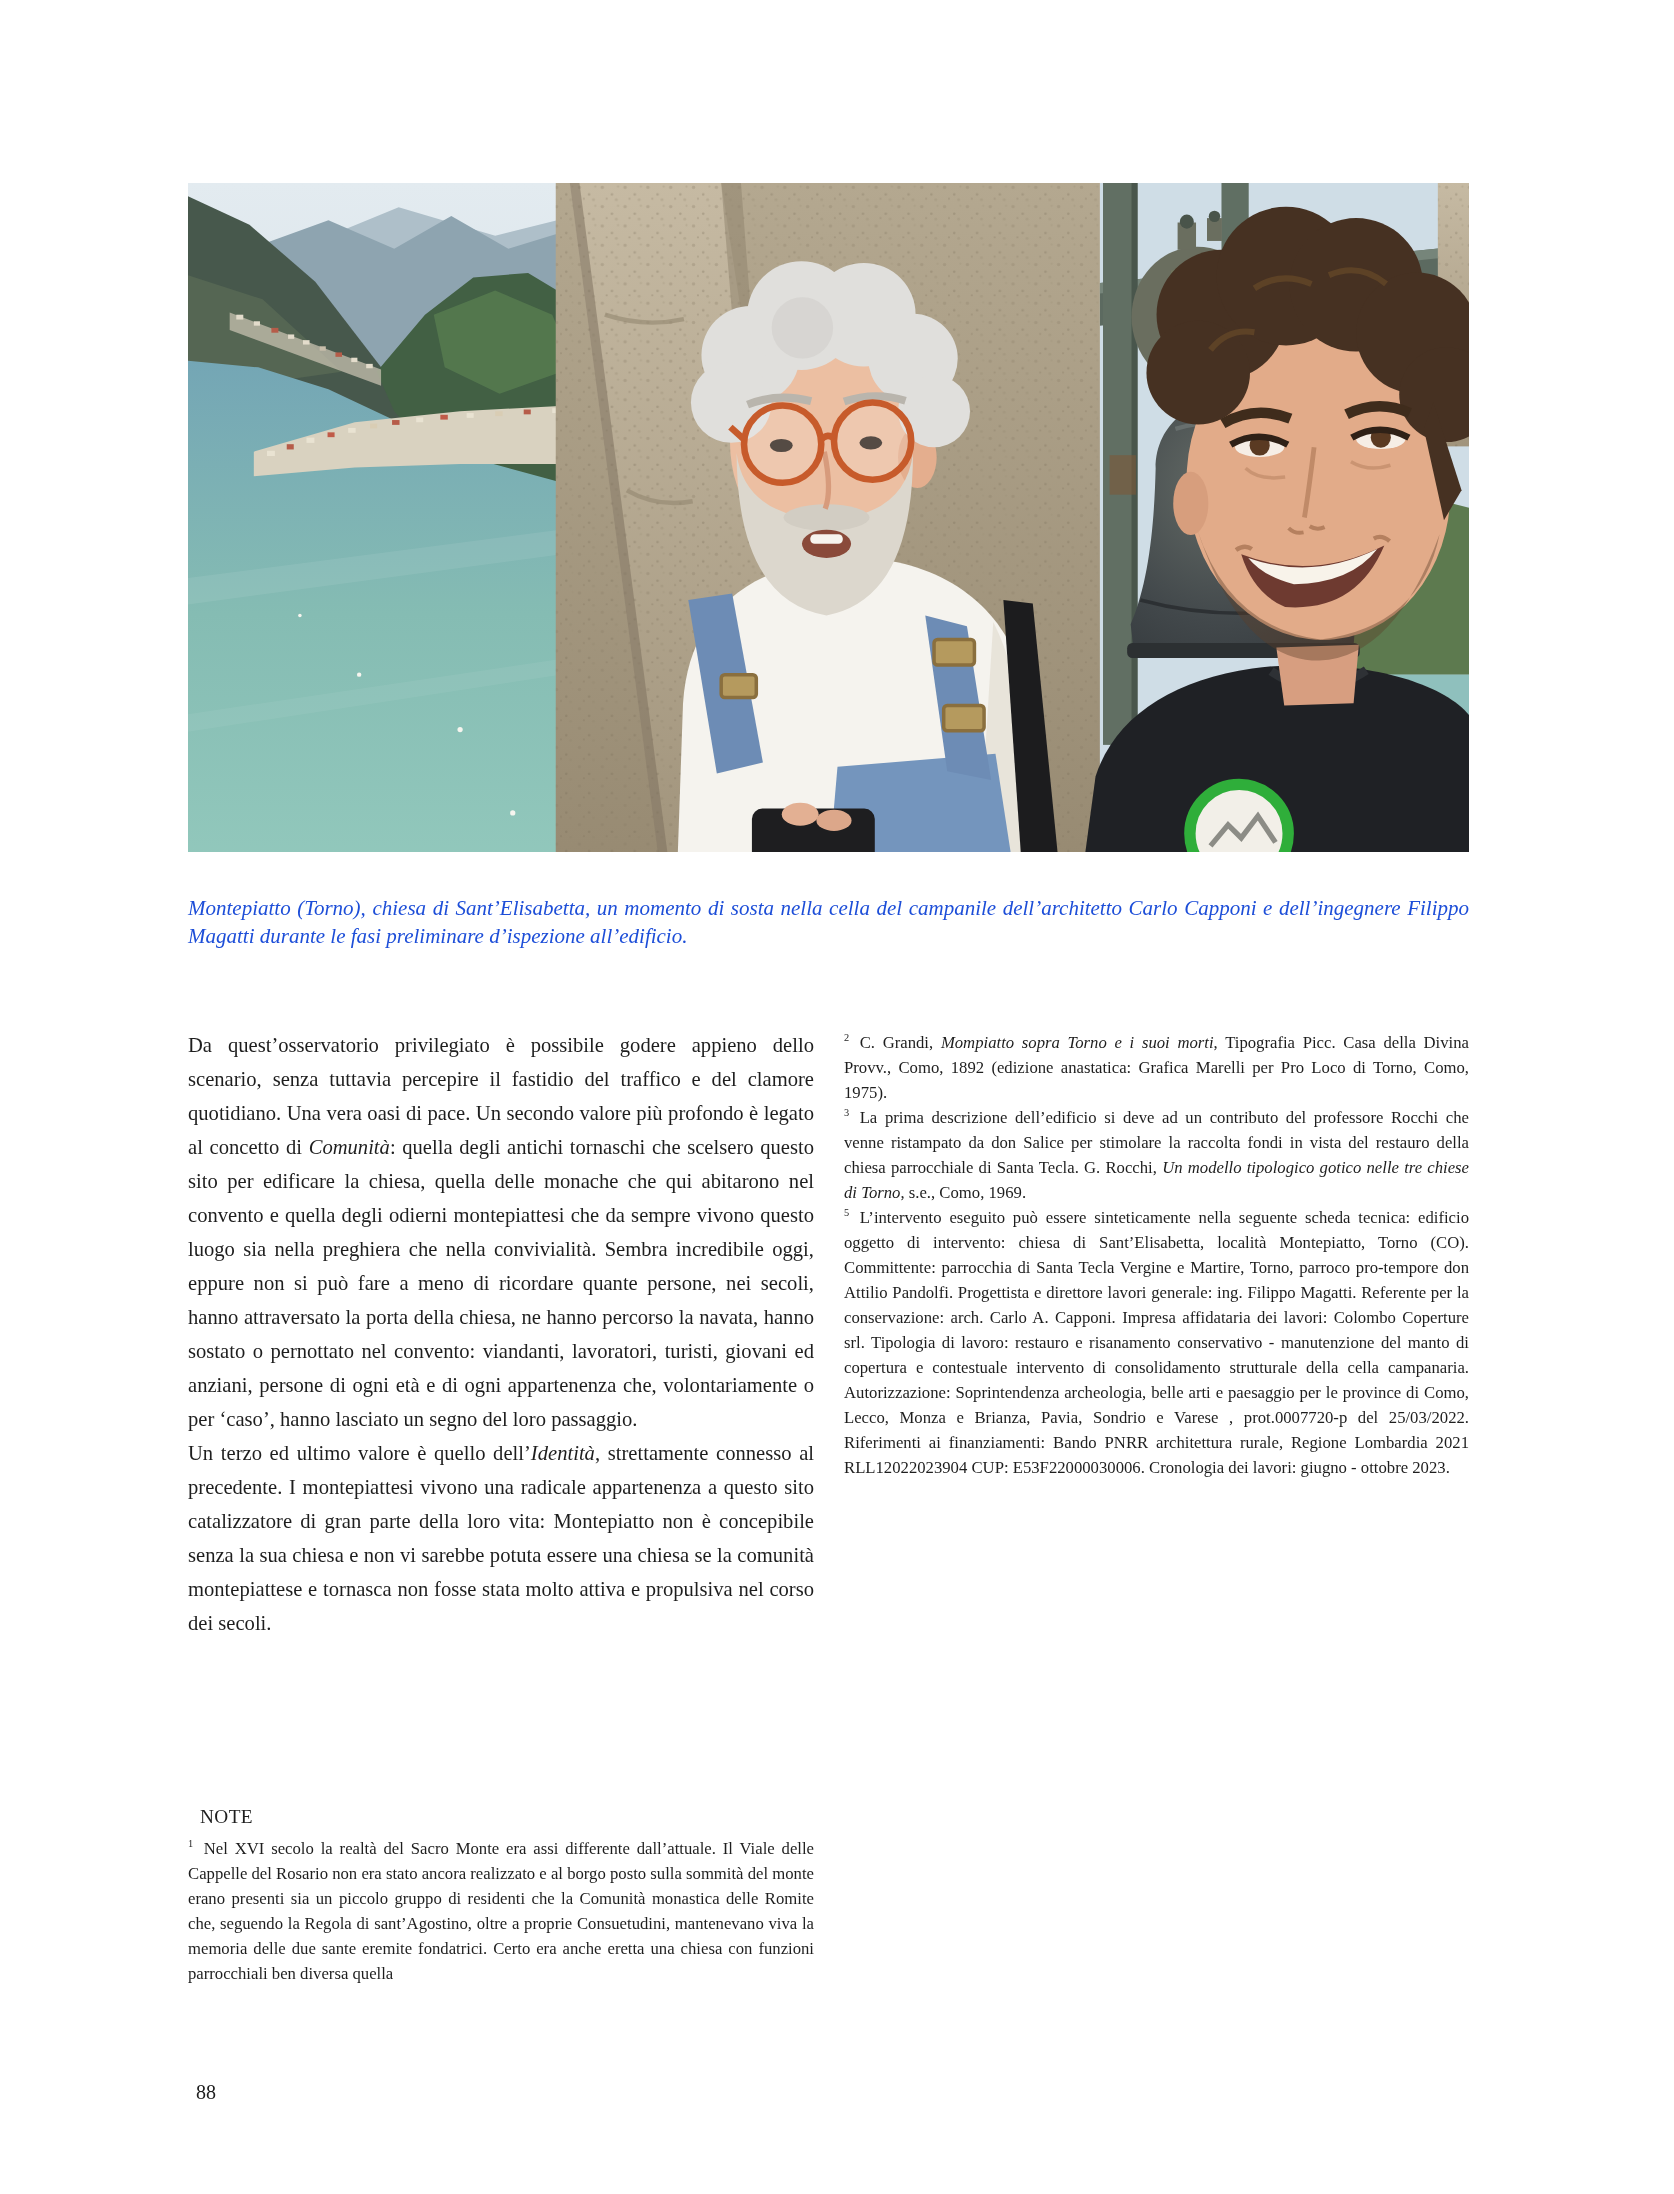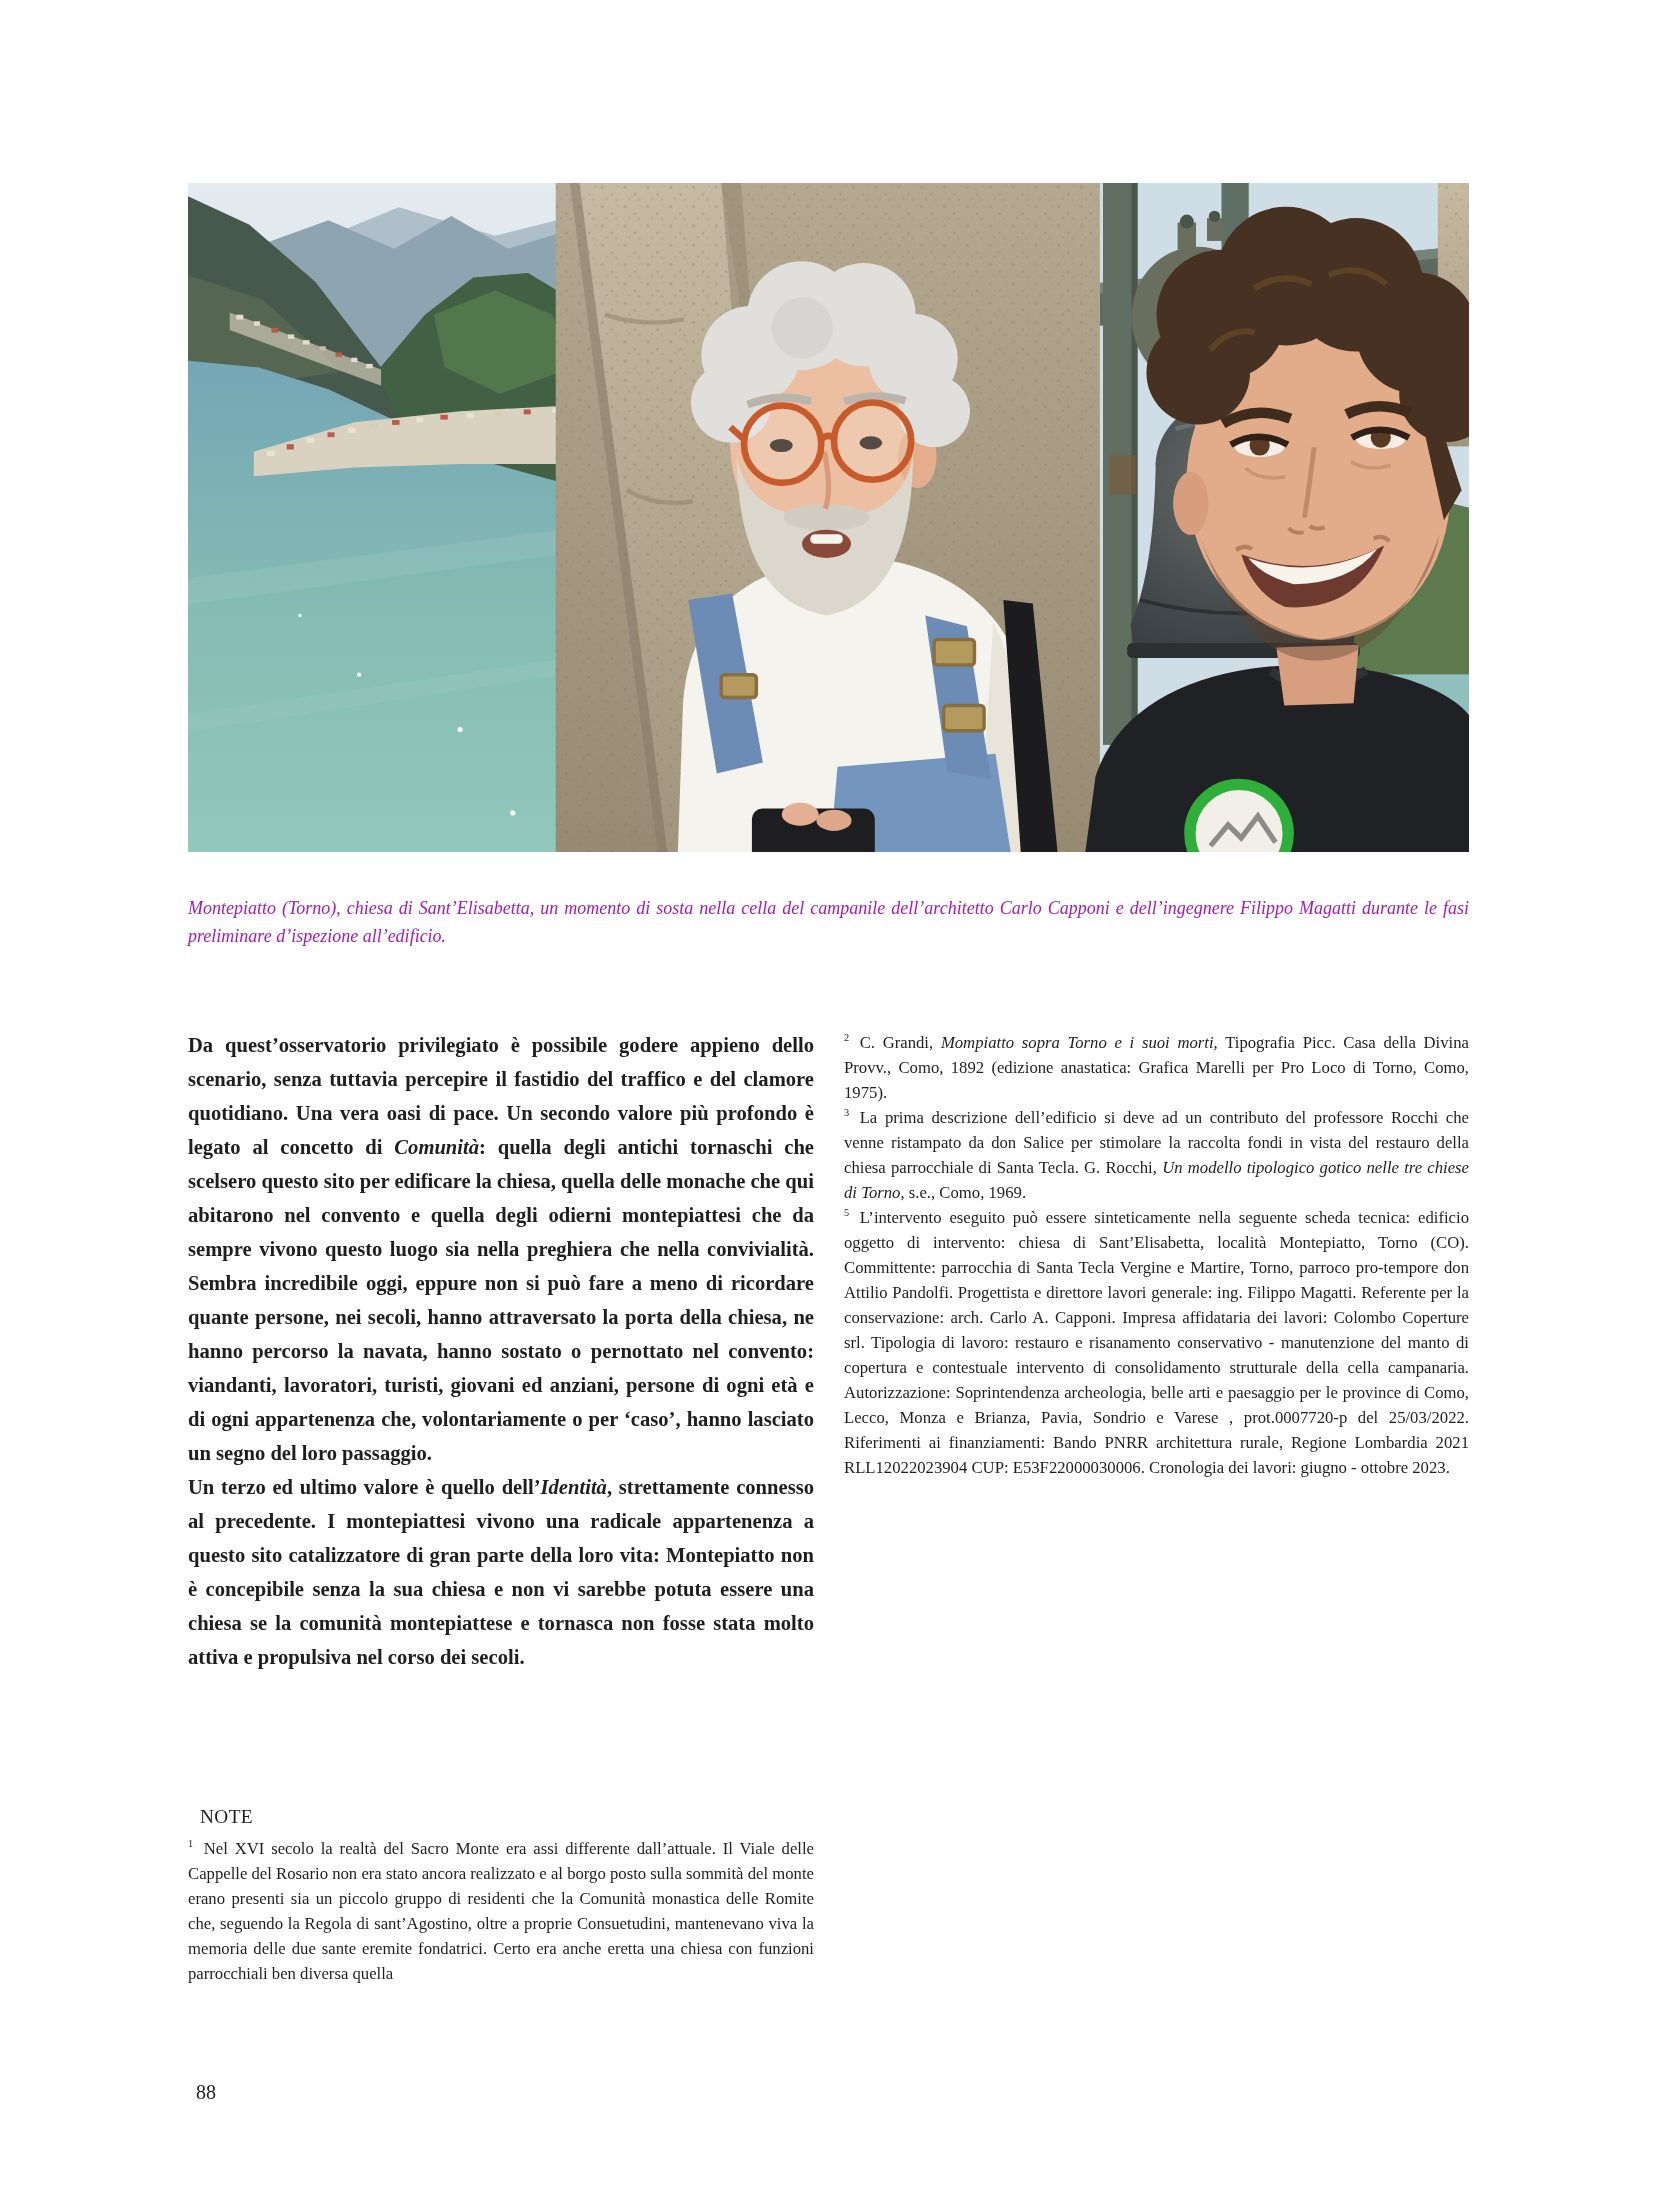--- a/index.html
+++ b/index.html
@@ -9,28 +9,28 @@
     font-family:"Liberation Serif","DejaVu Serif",serif;
     overflow:hidden;
   }
   .photo{
     position:absolute;left:188px;top:183px;width:1281px;height:669px;
     overflow:hidden;background:#cfdde6;
   }
   .photo svg{display:block;width:100%;height:100%;}
   .caption{
     position:absolute;left:188px;top:894px;width:1281px;
-    font-style:italic;font-size:18px;line-height:28px;
-    text-align:justify;color:#a21caf;
+    font-style:italic;font-size:21px;line-height:28px;
+    text-align:justify;color:#1d4ed8;
   }
   .col-left{
     position:absolute;left:188px;top:1028px;width:626px;
     font-size:20.6px;line-height:34px;text-align:justify;
   }
-  .col-left p{margin:0;font-weight:bold;}
+  .col-left p{margin:0;}
   .notes-left{
     position:absolute;left:188px;top:1805px;width:626px;
   }
   .note-heading{
     font-size:19.3px;line-height:23px;letter-spacing:0.4px;
     margin:0 0 8px 12px;font-weight:normal;
   }
   .note{
     margin:0;font-size:16.7px;line-height:25px;text-align:justify;
   }

